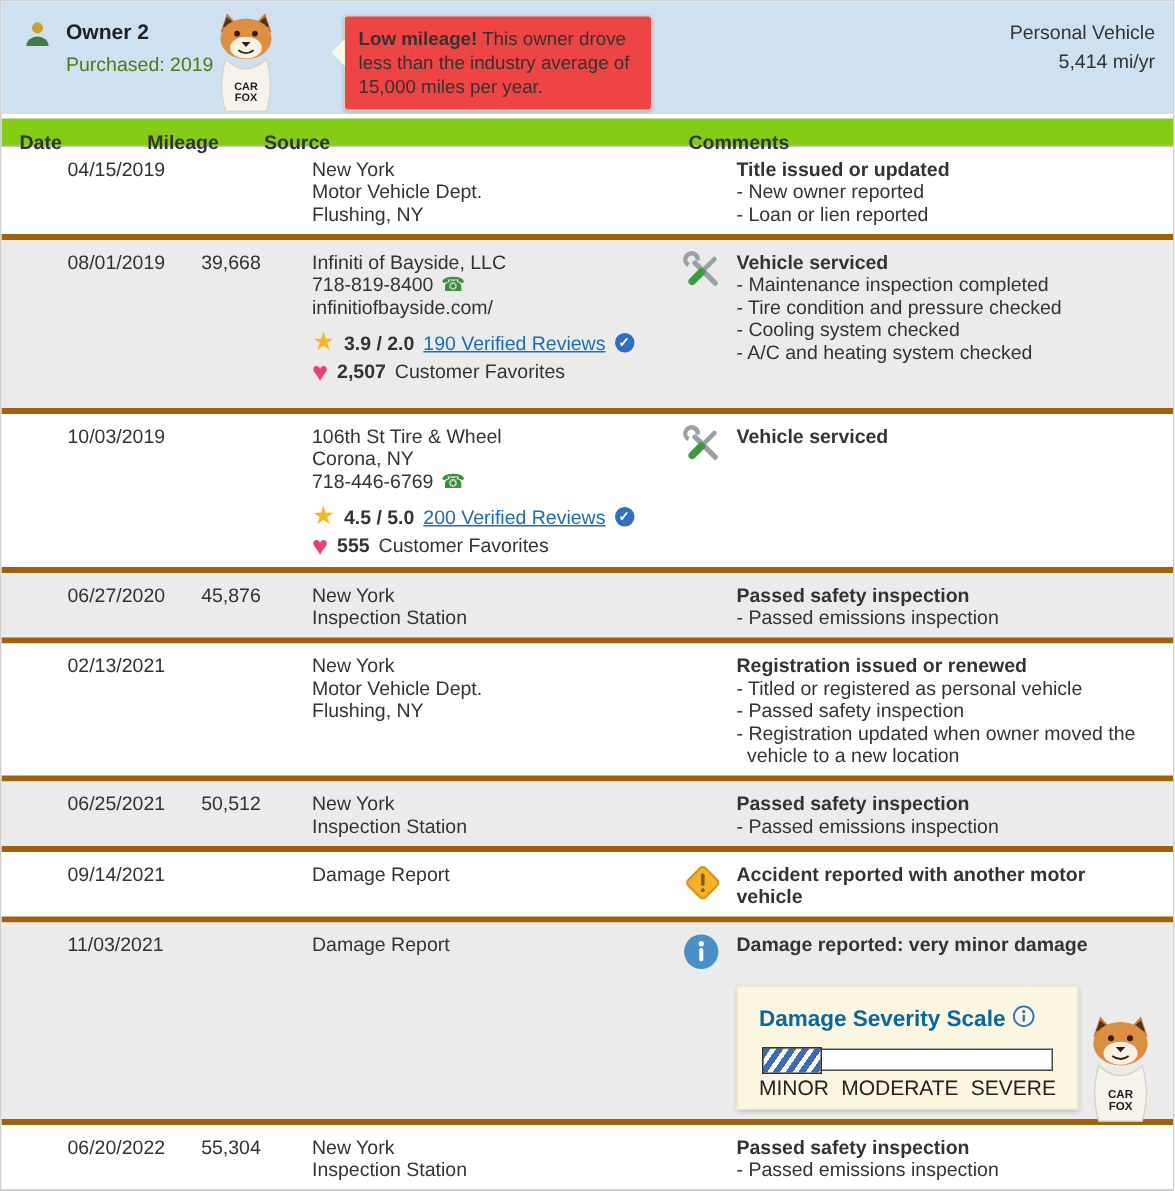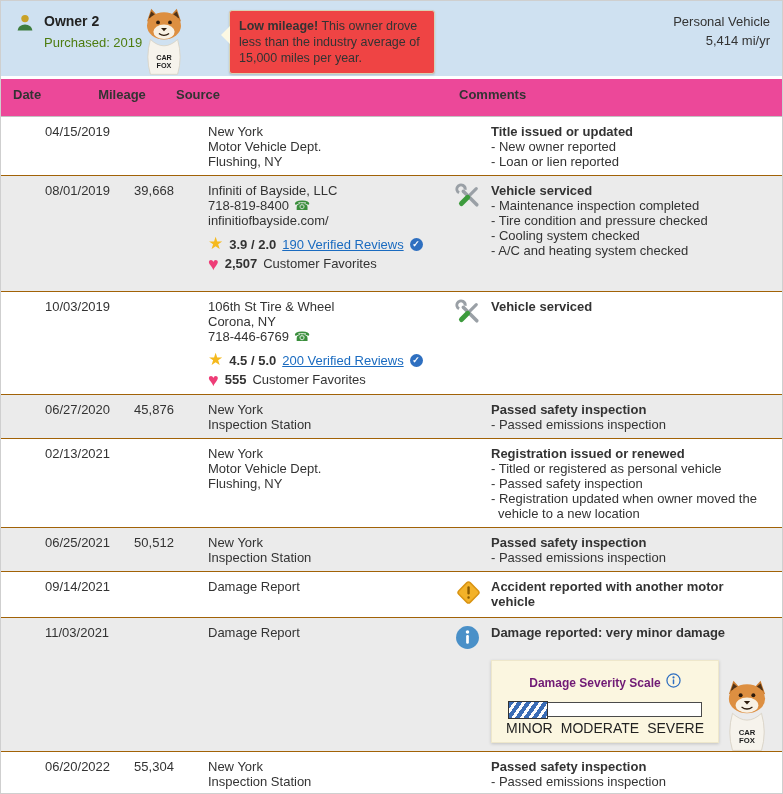--- a/index.html
+++ b/index.html
@@ -14,44 +14,44 @@
   .fox-header{position:absolute;left:131px;top:7px;width:64px;height:68px;}
   .bubble{position:absolute;left:228px;top:9px;width:186px;background:#ef4444;border:1px solid #d8d2b4;
           border-radius:3px;padding:7px 9px;font-size:12.5px;line-height:16px;color:#333;
           box-shadow:0 1px 2px rgba(0,0,0,.15);}
   .bubble:before{content:"";position:absolute;left:-9px;top:15px;border:9px solid transparent;border-left:0;
           border-right:9px solid #fcf8e3;}
   .veh-right{position:absolute;right:12px;top:11px;text-align:right;line-height:19px;color:#333;}
 
   
   .grid{display:grid;grid-template-columns:85px 78px 245px 38px 1fr;padding:7px 14px 6px 12px;box-sizing:border-box;}
-  .thead{background:#ec4899;font-weight:bold;color:#333;border-bottom:1px solid #c2c2c2;padding-top:8px;height:38px;}
+  .thead{background:#84cc16;font-weight:bold;color:#333;border-bottom:1px solid #c2c2c2;padding-top:8px;height:19px;}
   .mileage{text-align:center;padding-right:30px;}
-  .row{border-bottom:1px solid #a16207;background:#fff;padding-left:44px;}
+  .row{border-bottom:4px solid #a16207;background:#fff;padding-left:44px;}
   .row.shade{background:#ebebeb;}
   .src-line{line-height:15px;}
   .rating-row{display:flex;align-items:center;gap:6px;margin-top:8px;height:16px;}
   .fav-row{display:flex;align-items:center;gap:6px;margin-top:3px;height:17px;}
   .star{color:#f5b91d;font-size:17px;line-height:16px;}
   .score{font-weight:bold;}
   .rev-link{color:#1a6bc0;text-decoration:underline;cursor:pointer;}
   .badge{display:inline-block;width:13px;height:13px;border-radius:50%;background:#2e6fc0;color:#fff;
          font-size:9px;line-height:13px;text-align:center;font-weight:bold;}
   .heart{color:#ee3d77;font-size:18px;line-height:16px;}
   .cnt{font-weight:bold;}
   .phone{color:#3a8e3c;font-size:13px;margin-left:5px;}
   .c-title{font-weight:bold;line-height:15px;}
   .detail{line-height:15px;padding-left:7px;text-indent:-7px;}
   .icon-cell{padding-left:2px;}
   .comments{padding-right:2px;}
 
   
   .sev{position:relative;margin-top:20px;width:228px;background:#fbf6e0;border:1px solid #eee7cb;
        box-shadow:0 1px 3px rgba(0,0,0,.18);padding:12px 14px 8px;box-sizing:border-box;}
-  .sev-title{font-weight:bold;font-size:12px;color:#701a75;display:flex;align-items:center;justify-content:center;gap:5px;line-height:16px;}
+  .sev-title{font-weight:bold;font-size:15px;color:#0369a1;display:flex;align-items:center;gap:5px;line-height:16px;}
   .sev-bar{margin:10px 2px 0;height:13px;border:1.5px solid #4a4a4a;background:#fff;position:relative;}
   .sev-fill{position:absolute;left:-1.5px;top:-2.5px;bottom:-2.5px;border:1.5px solid #333;
        background:repeating-linear-gradient(125deg,#3a6cb5 0 4px,#fdfdfd 4px 7px);}
   .sev-labels{display:flex;justify-content:space-between;font-size:14px;margin-top:5px;color:#222;line-height:12px;}
   .sev-fox{position:absolute;right:-58px;bottom:-12px;width:58px;height:76px;}
 
   .footer{height:19px;background:#e6e6e6;border-top:1px solid #c2c2c2;border-bottom:3px solid #adadad;box-sizing:border-box;}
   a{cursor:pointer;}
 </style>
 </head>

